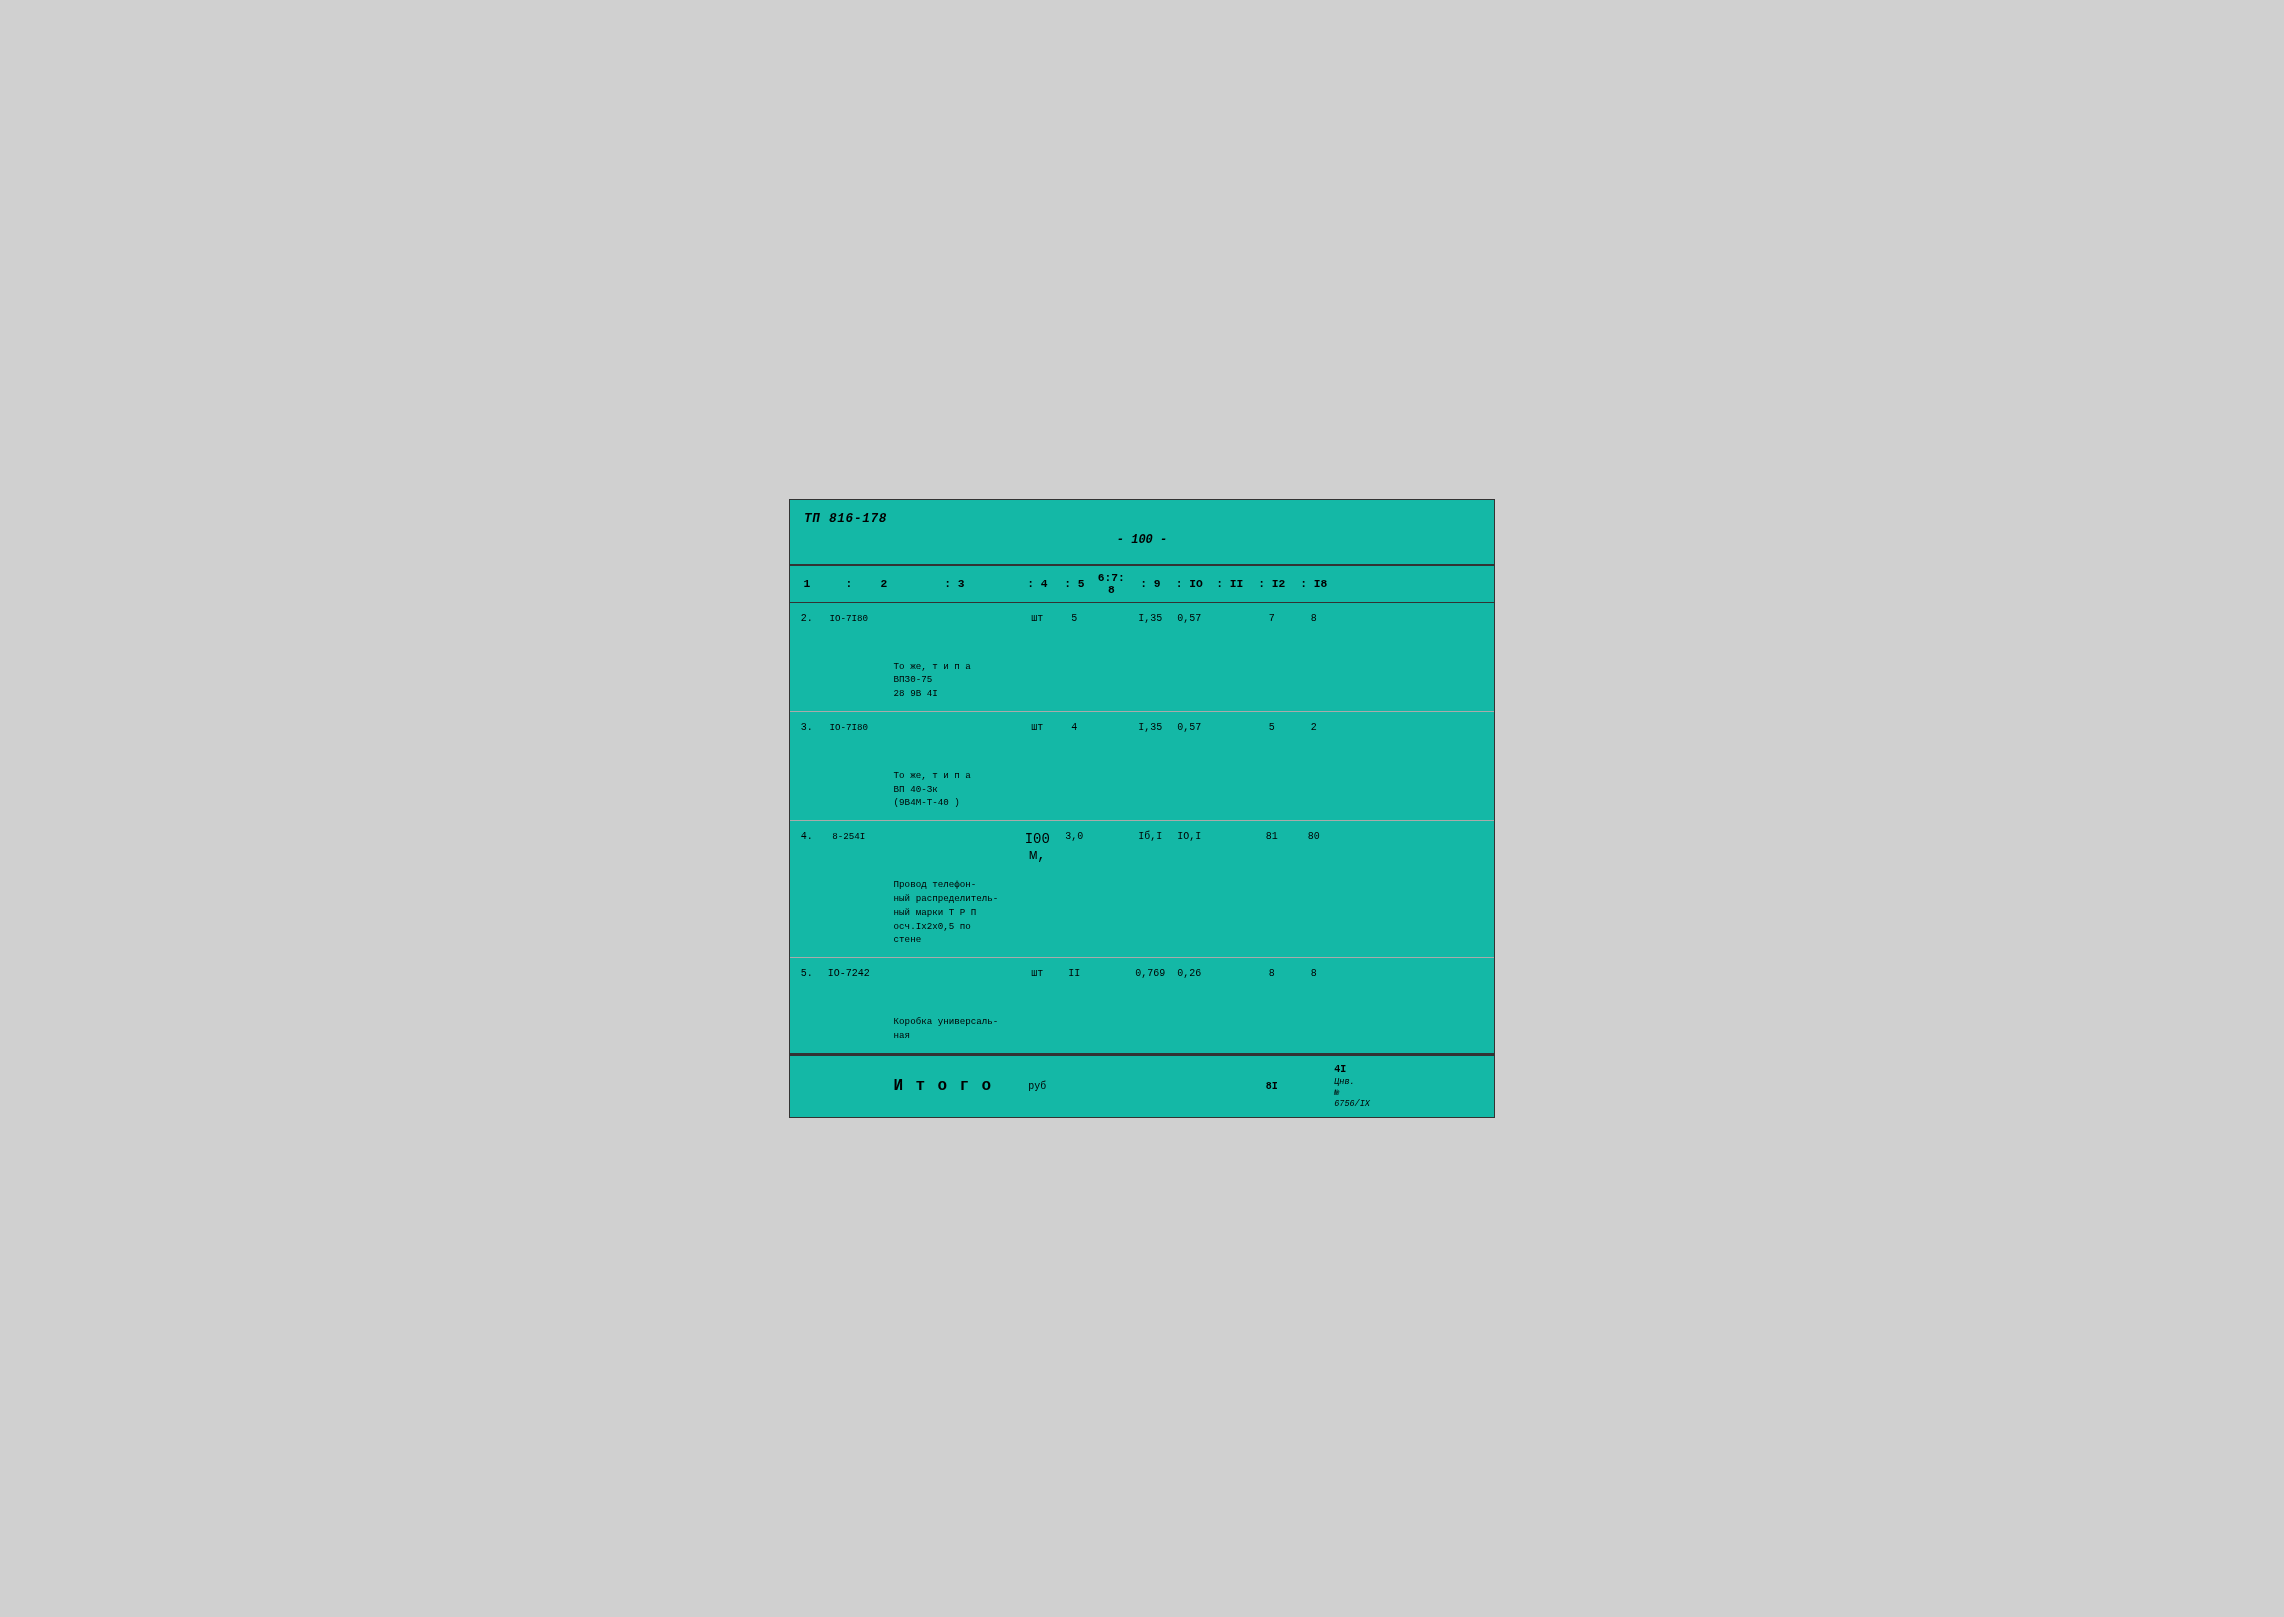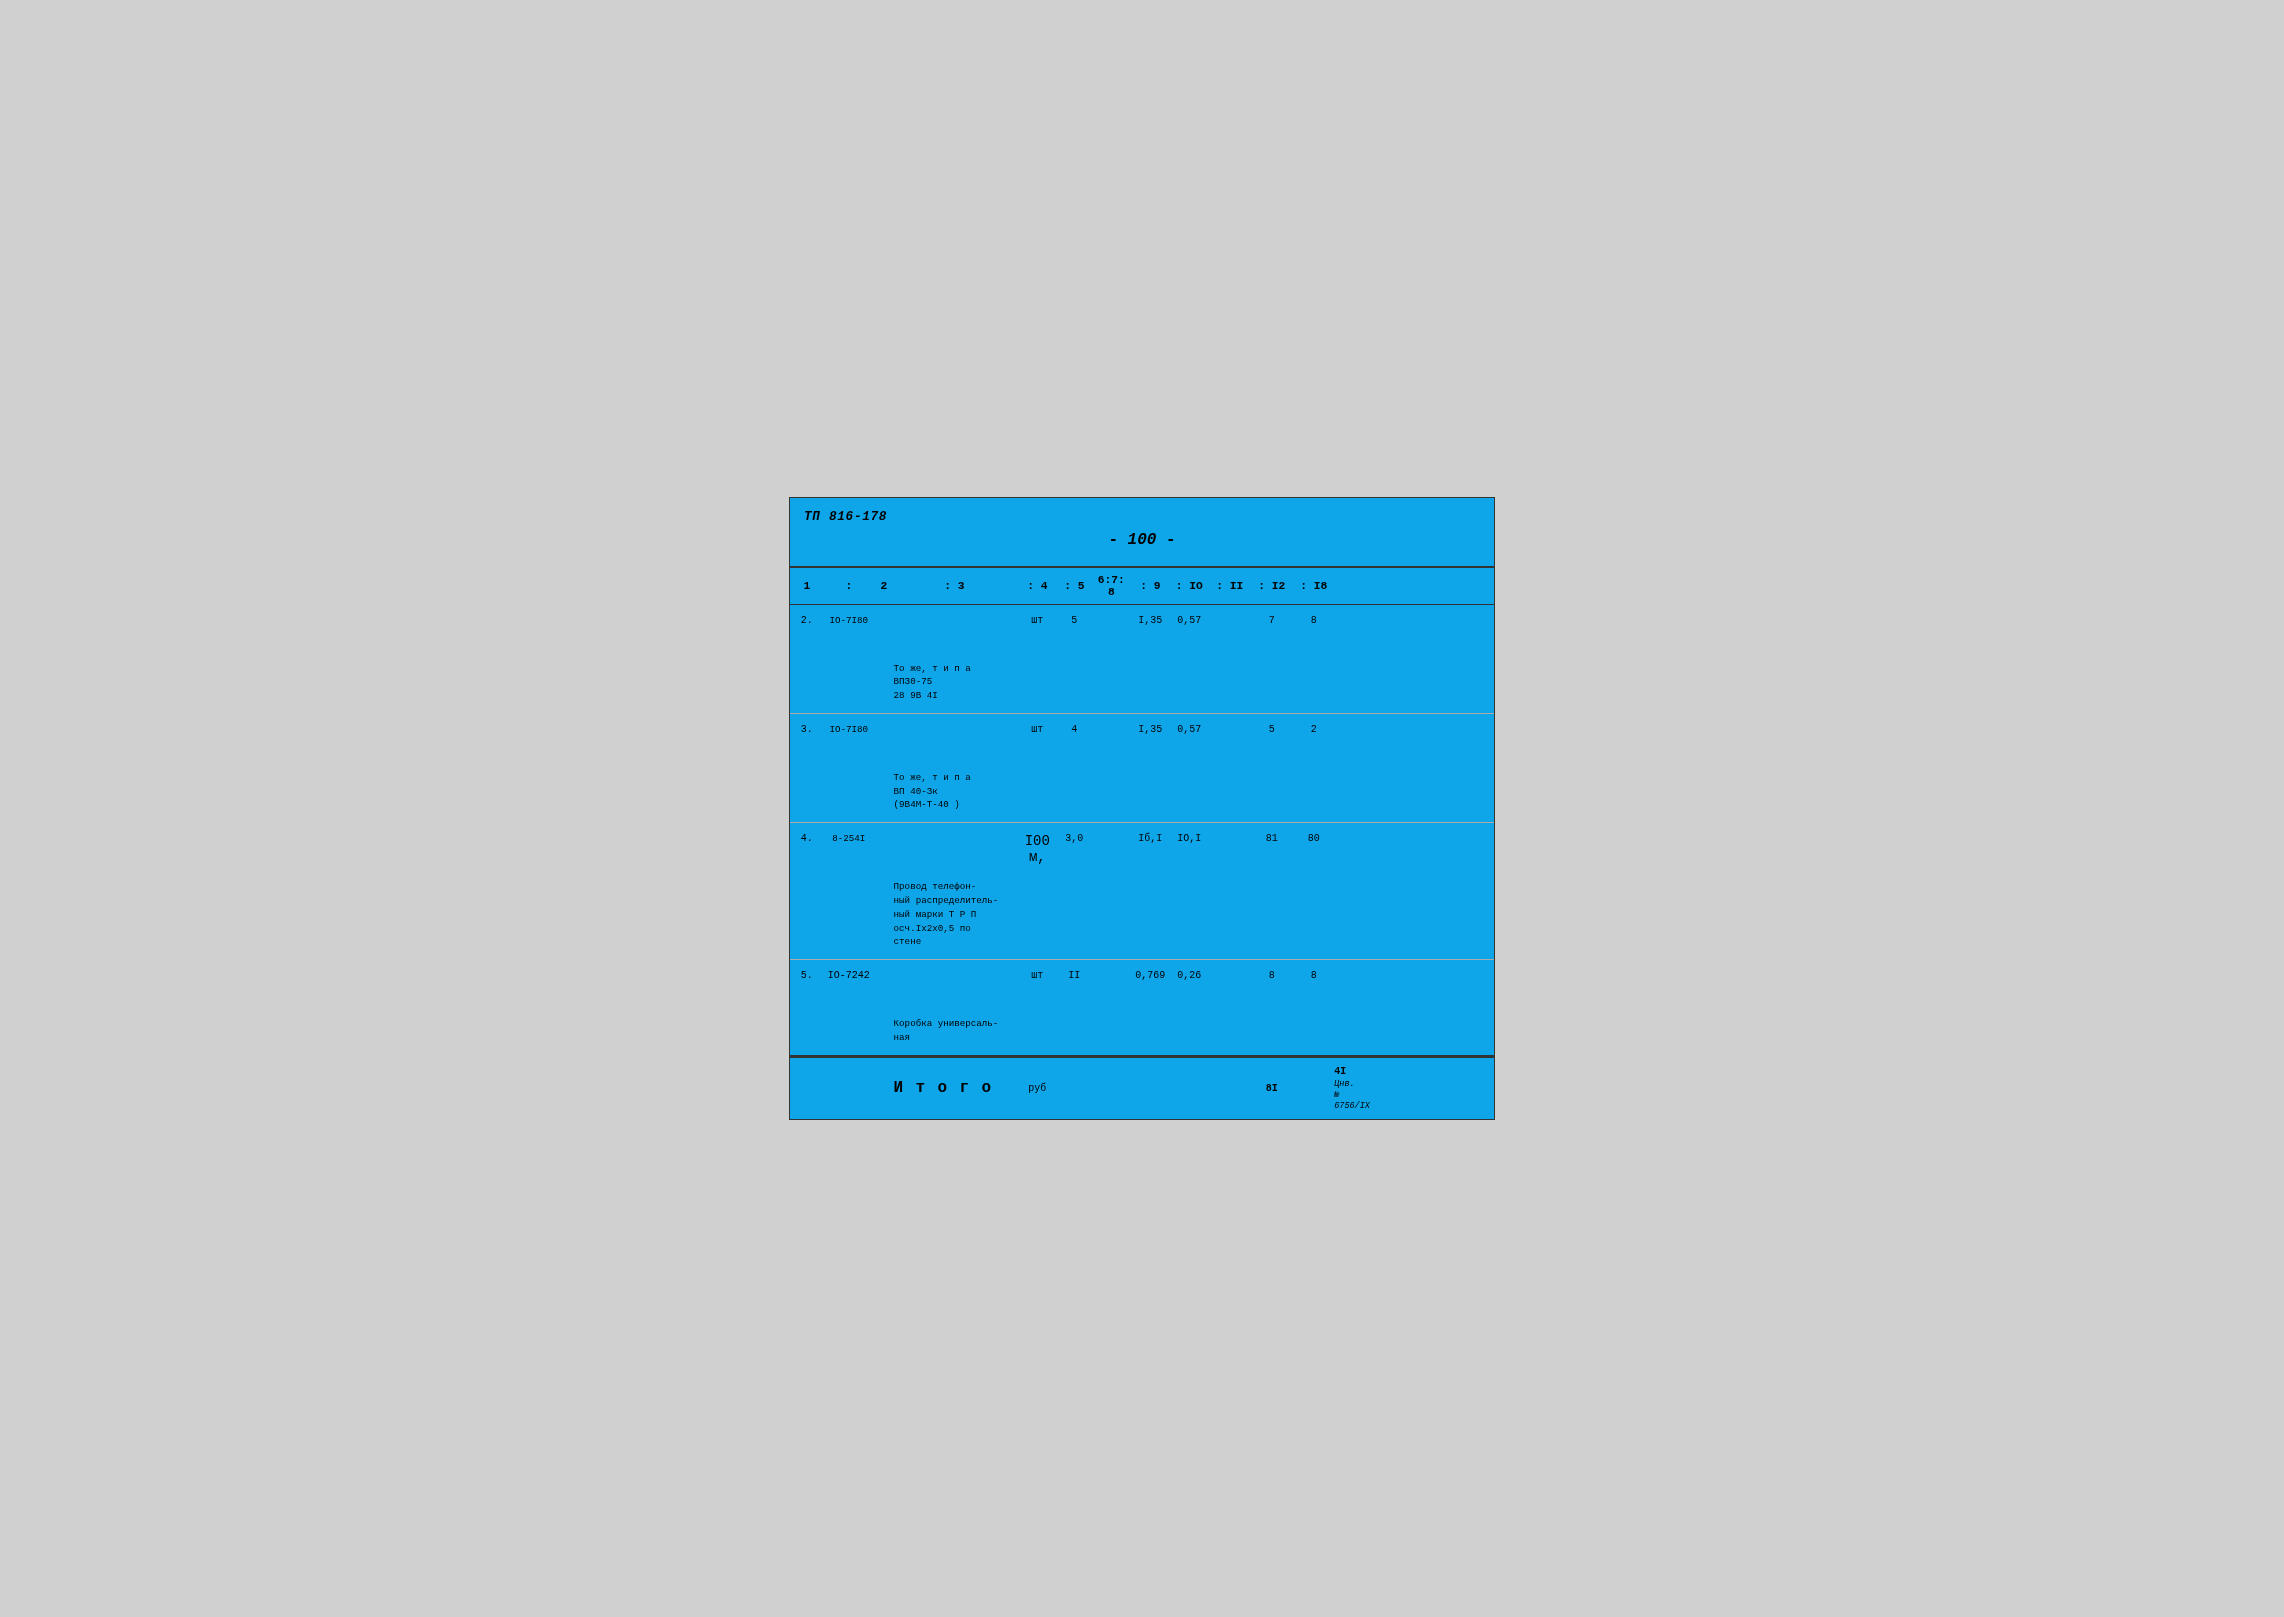--- a/index.html
+++ b/index.html
@@ -11,41 +11,41 @@
     body {
       background: #d0d0d0;
       display: flex;
       justify-content: center;
       align-items: center;
       min-height: 100vh;
       font-family: 'Courier New', Courier, monospace;
     }
 
     .page {
-      background: #0ea5e9;
+      background: #14b8a6;
       width: 706px;
       border: 1.4px solid #333;
       position: relative;
     }
 
     .header-section {
       padding: 11.3px 14px 5.6px 14px;
       border-bottom: 0.7px solid #333;
     }
 
     .doc-title {
       font-size: 12.7px;
       font-style: italic;
       font-weight: bold;
       letter-spacing: 0.7px;
     }
 
     .center-title {
       text-align: center;
-      font-size: 16px;
+      font-size: 12px;
       font-weight: bold;
       font-style: italic;
       padding: 7px 0 11.3px 0;
     }
 
     .col-headers {
       display: grid;
       grid-template-columns: 28px 56px 14px 127px 39px 35px 39px 39px 39px 42px 42px 42px 42px 42px 42px;
       border-bottom: 1.4px solid #333;
       border-top: 0.7px solid #333;

